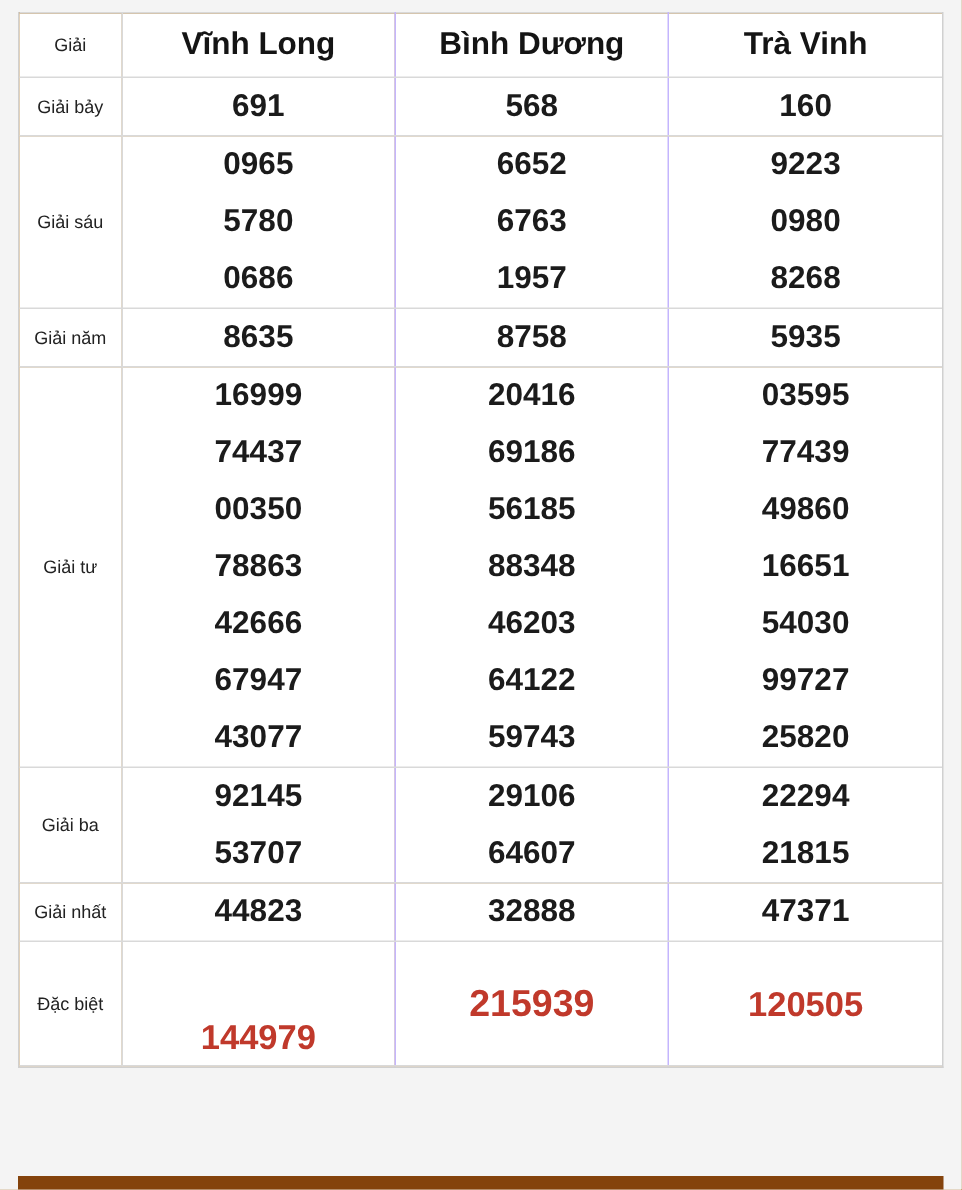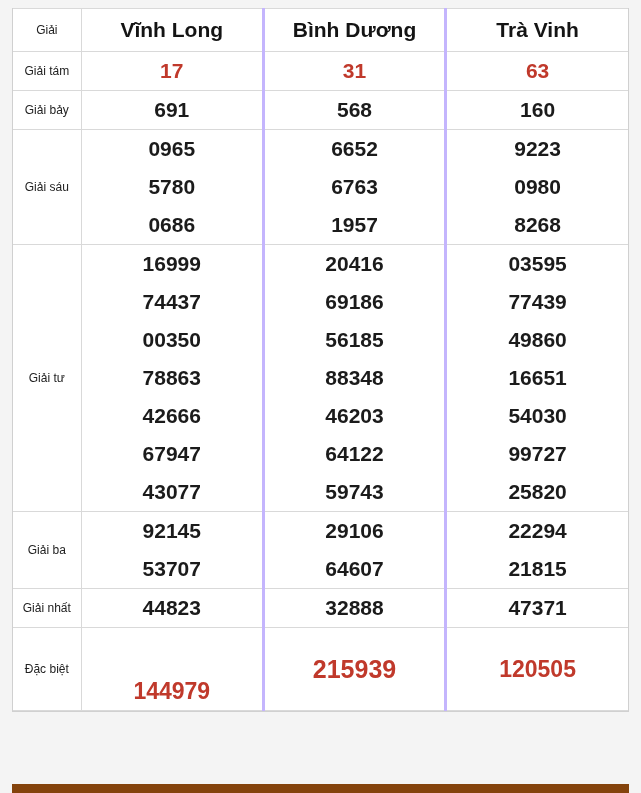--- a/index.html
+++ b/index.html
@@ -61,21 +61,21 @@
     background: #ffffff;
   }
   table.lottery td.label-cell {
     border-right: 1px solid #d9d9d9;
     font-size: 12px;
     font-weight: normal;
     color: #222222;
     padding: 0 2px;
   }
   table.lottery td.prov-cell {
-    border-right: 3px solid #c4b5fd;
+    border-right: 1px solid #c4b5fd;
   }
   table.lottery td.prov-cell:last-child {
     border-right: none;
   }
   table.lottery thead td.head-prov {
     font-size: 21px;
     font-weight: bold;
     height: 40px;
     color: #141414;
   }
@@ -121,32 +121,20 @@
       <thead>
         <tr>
           <td class="label-cell head-label">Giải</td>
           <td class="prov-cell head-prov">Vĩnh Long</td>
           <td class="prov-cell head-prov">Bình Dương</td>
           <td class="prov-cell head-prov">Trà Vinh</td>
         </tr>
       </thead>
       <tbody id="lottery-body">
           <tr>
-            <td class="label-cell">Giải tám</td>
-            <td class="prov-cell multi-cell">
-              <div class="sub" style="color: rgb(192, 57, 43);">17</div>
-            </td>
-            <td class="prov-cell multi-cell">
-              <div class="sub" style="color: rgb(192, 57, 43);">31</div>
-            </td>
-            <td class="prov-cell multi-cell">
-              <div class="sub" style="color: rgb(192, 57, 43);">63</div>
-            </td>
-          </tr>
-          <tr>
             <td class="label-cell">Giải bảy</td>
             <td class="prov-cell multi-cell">
               <div class="sub">691</div>
             </td>
             <td class="prov-cell multi-cell">
               <div class="sub">568</div>
             </td>
             <td class="prov-cell multi-cell">
               <div class="sub">160</div>
             </td>
@@ -160,20 +148,32 @@
             </td>
             <td class="prov-cell multi-cell">
               <div class="sub">6652</div>
               <div class="sub">6763</div>
               <div class="sub">1957</div>
             </td>
             <td class="prov-cell multi-cell">
               <div class="sub">9223</div>
               <div class="sub">0980</div>
               <div class="sub">8268</div>
+            </td>
+          </tr>
+          <tr>
+            <td class="label-cell">Giải năm</td>
+            <td class="prov-cell multi-cell">
+              <div class="sub">8635</div>
+            </td>
+            <td class="prov-cell multi-cell">
+              <div class="sub">8758</div>
+            </td>
+            <td class="prov-cell multi-cell">
+              <div class="sub">5935</div>
             </td>
           </tr>
           <tr>
             <td class="label-cell">Giải tư</td>
             <td class="prov-cell multi-cell">
               <div class="sub">16999</div>
               <div class="sub">74437</div>
               <div class="sub">00350</div>
               <div class="sub">78863</div>
               <div class="sub">42666</div>

